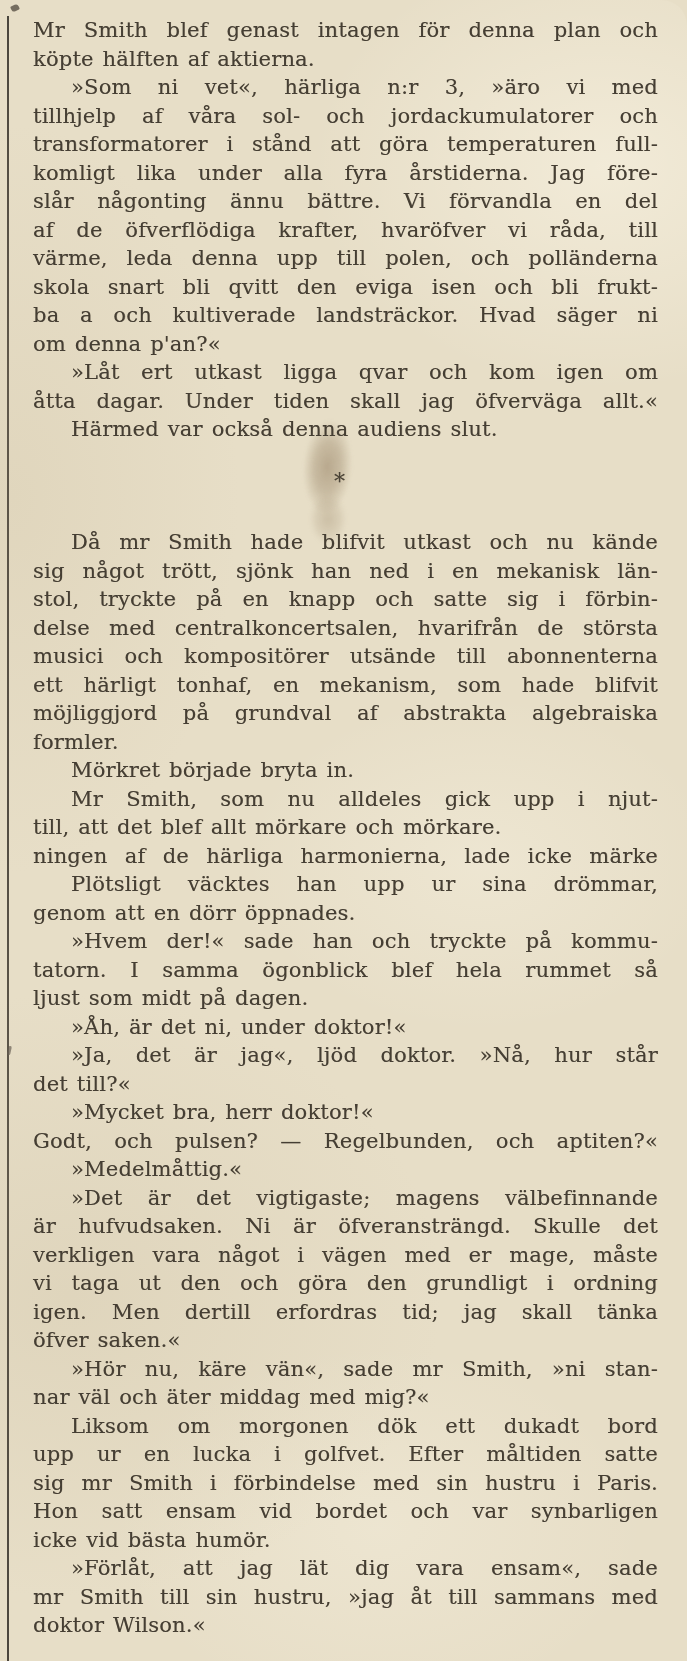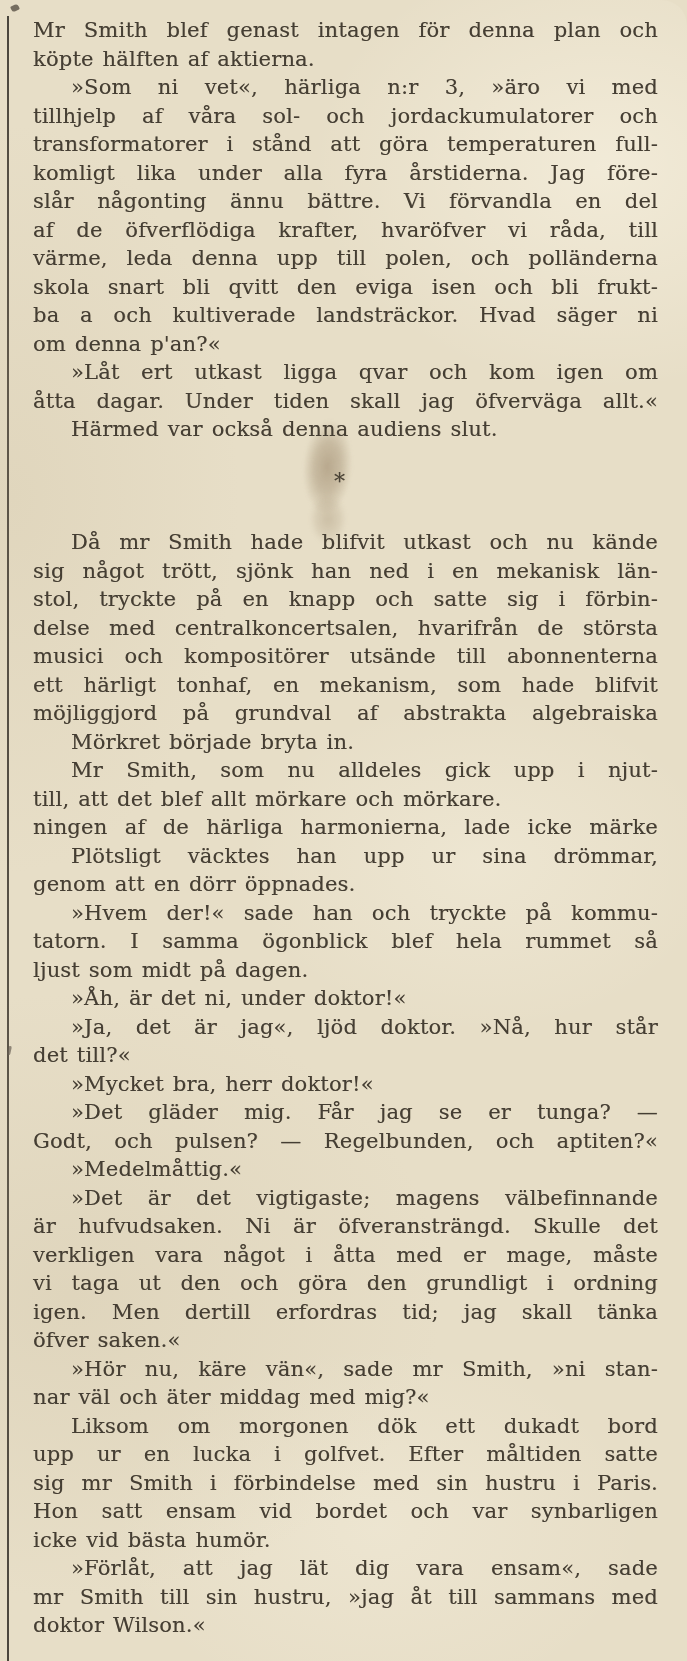--- a/index.html
+++ b/index.html
@@ -162,20 +162,21 @@
       </div>
       <div class="section-separator"><span class="asterisk">*</span></div>
       <div class="paragraph">
         <div class="text-line indent">Då mr Smith hade blifvit utkast och nu kände</div>
         <div class="text-line">sig något trött, sjönk han ned i en mekanisk län-</div>
         <div class="text-line">stol, tryckte på en knapp och satte sig i förbin-</div>
         <div class="text-line">delse med centralkoncertsalen, hvarifrån de största</div>
         <div class="text-line">musici och kompositörer utsände till abonnenterna</div>
         <div class="text-line">ett härligt tonhaf, en mekanism, som hade blifvit</div>
         <div class="text-line">möjliggjord på grundval af abstrakta algebraiska</div>
+        <div class="text-line endline">formler.</div>
       </div>
       <div class="paragraph">
         <div class="text-line indent endline">Mörkret började bryta in.</div>
       </div>
       <div class="paragraph">
         <div class="text-line indent">Mr Smith, som nu alldeles gick upp i njut-</div>
         <div class="text-line endline">till, att det blef allt mörkare och mörkare.</div>
         <div class="text-line">ningen af de härliga harmonierna, lade icke märke</div>
       </div>
       <div class="paragraph">
@@ -191,30 +192,29 @@
         <div class="text-line indent endline">»Åh, är det ni, under doktor!«</div>
       </div>
       <div class="paragraph">
         <div class="text-line indent">»Ja, det är jag«, ljöd doktor. »Nå, hur står</div>
         <div class="text-line endline">det till?«</div>
       </div>
       <div class="paragraph">
         <div class="text-line indent endline">»Mycket bra, herr doktor!«</div>
       </div>
       <div class="paragraph">
-        <div class="text-line indent">»Det gläder mig. Får jag se er tunga? —</div>
         <div class="text-line">Godt, och pulsen? — Regelbunden, och aptiten?«</div>
       </div>
       <div class="paragraph">
         <div class="text-line indent endline">»Medelmåttig.«</div>
       </div>
       <div class="paragraph">
         <div class="text-line indent">»Det är det vigtigaste; magens välbefinnande</div>
         <div class="text-line">är hufvudsaken. Ni är öfveransträngd. Skulle det</div>
-        <div class="text-line">verkligen vara något i åtta med er mage, måste</div>
+        <div class="text-line">verkligen vara något i vägen med er mage, måste</div>
         <div class="text-line">vi taga ut den och göra den grundligt i ordning</div>
         <div class="text-line">igen. Men dertill erfordras tid; jag skall tänka</div>
         <div class="text-line endline">öfver saken.«</div>
       </div>
       <div class="paragraph">
         <div class="text-line indent">»Hör nu, käre vän«, sade mr Smith, »ni stan-</div>
         <div class="text-line endline">nar väl och äter middag med mig?«</div>
       </div>
       <div class="paragraph">
         <div class="text-line indent">Liksom om morgonen dök ett dukadt bord</div>

